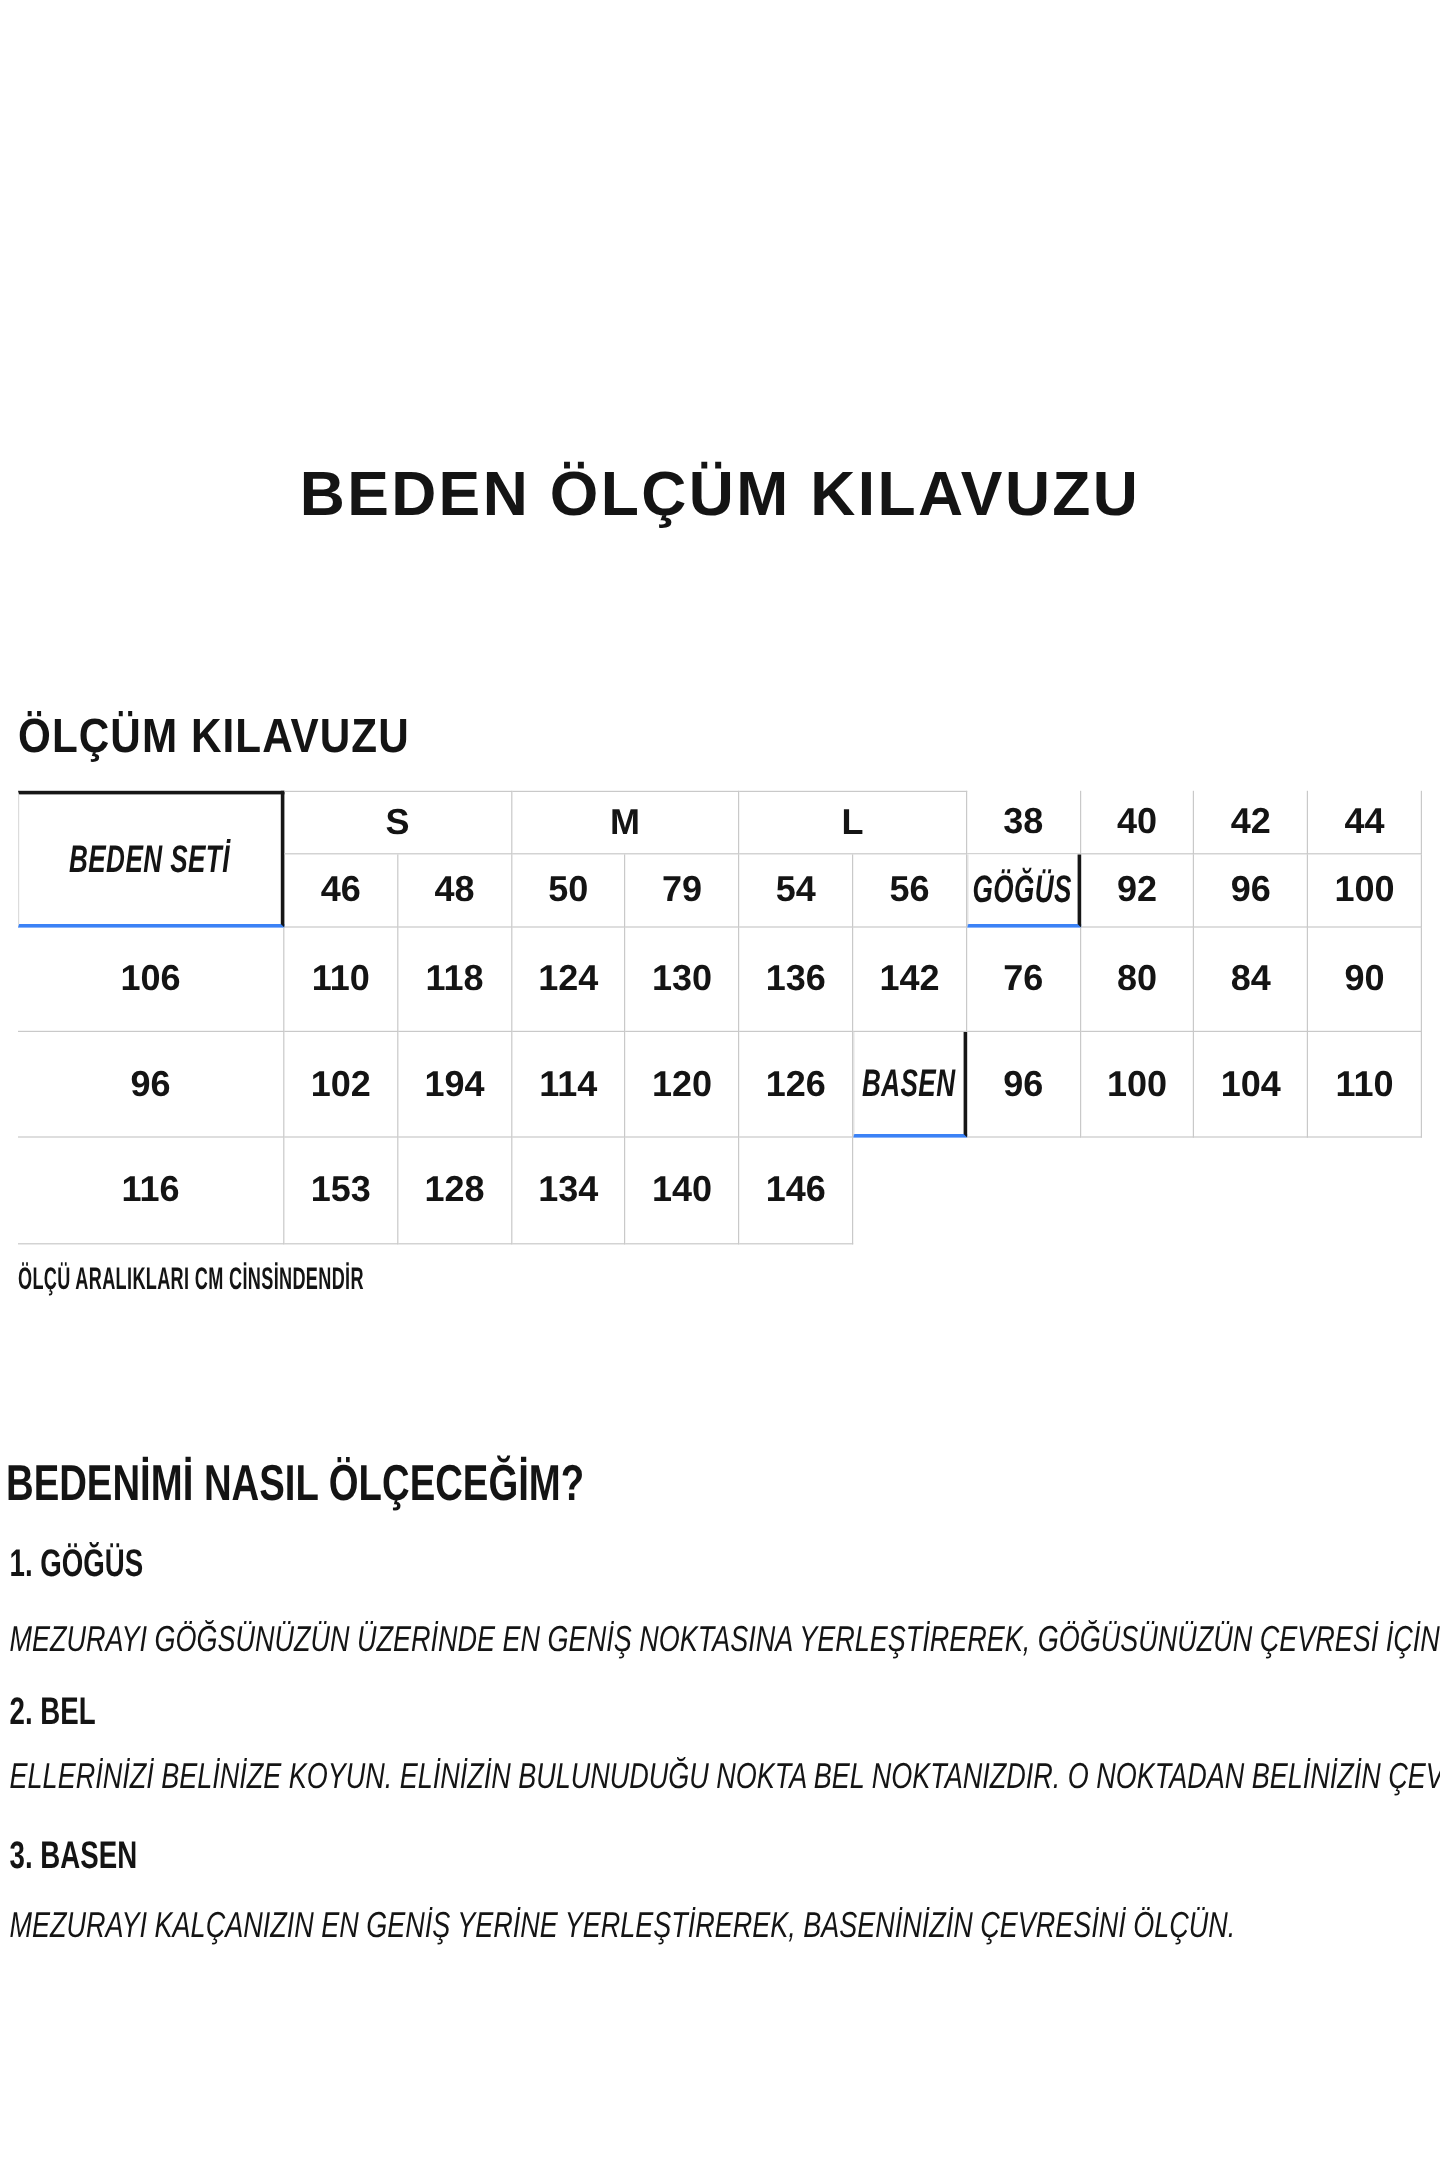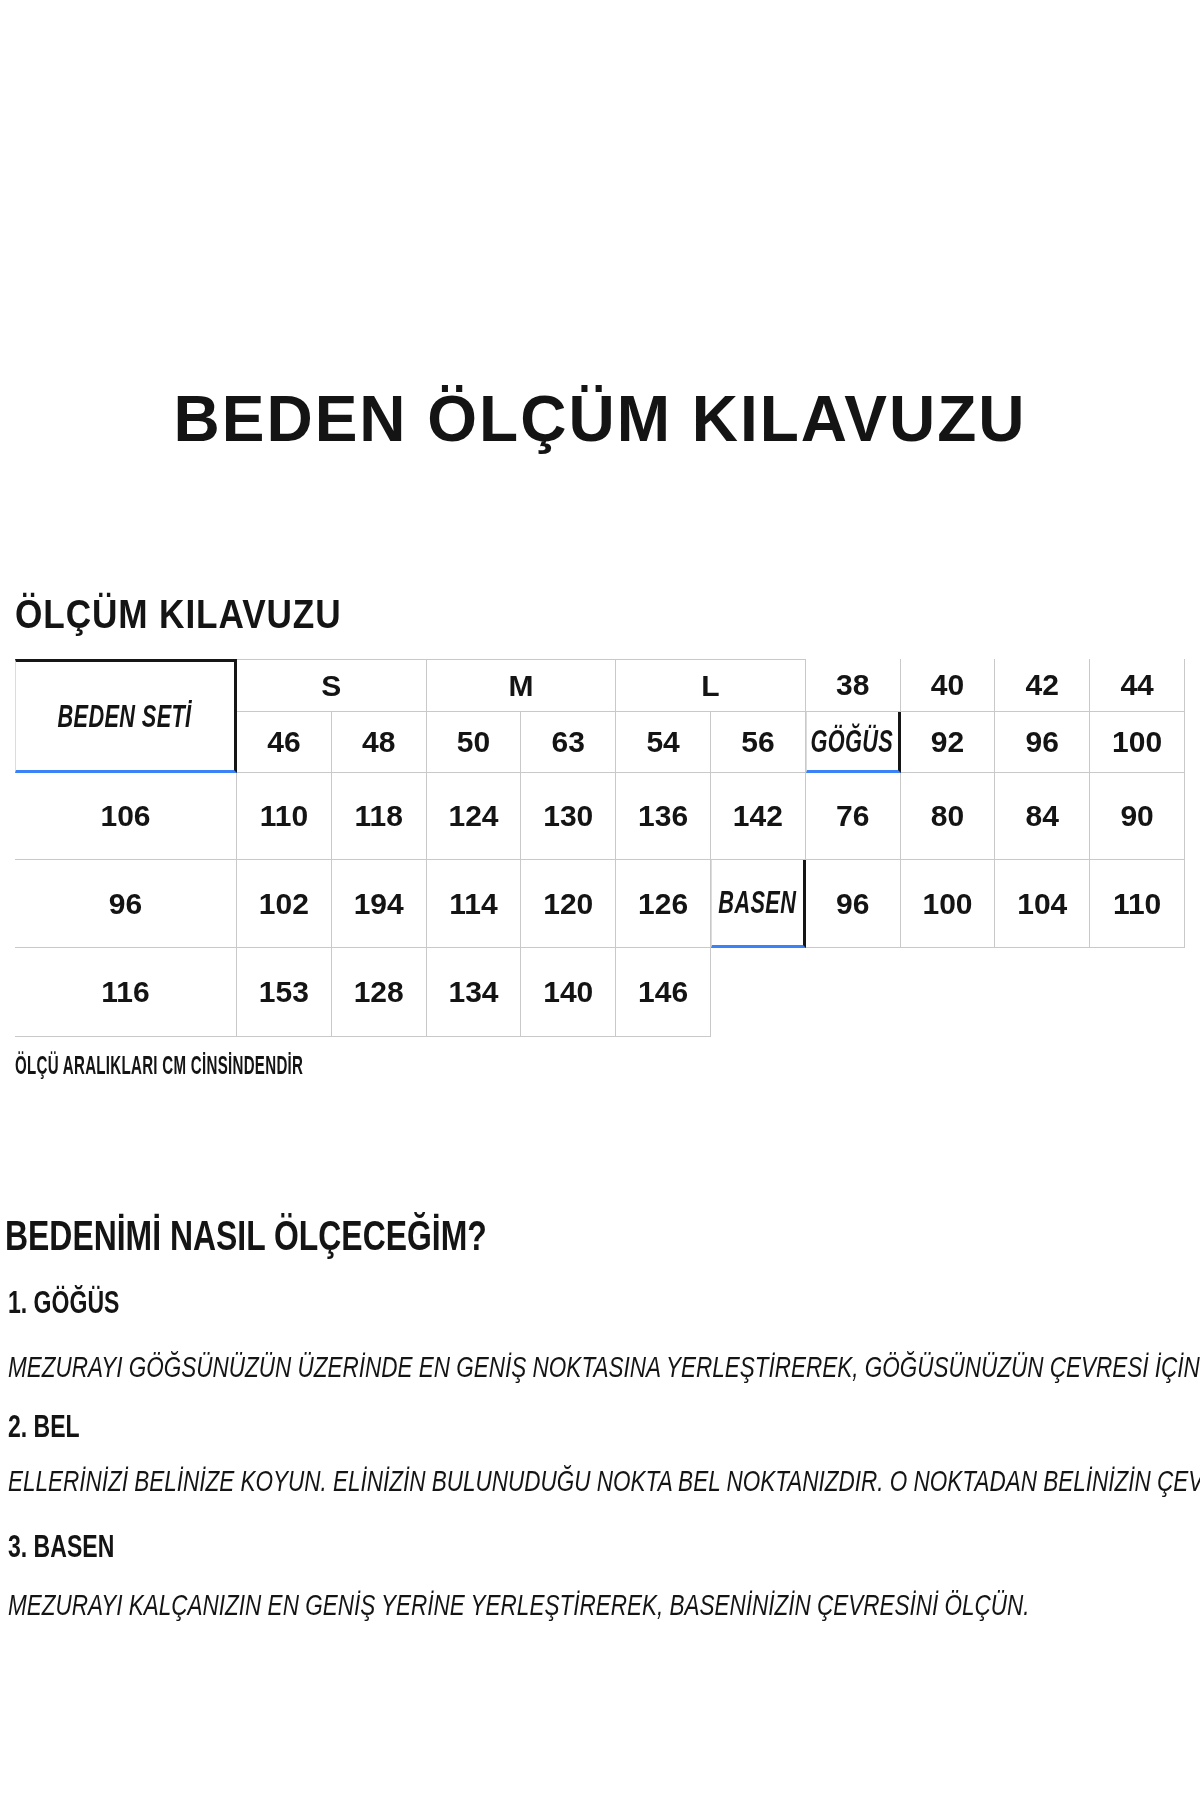--- a/index.html
+++ b/index.html
@@ -6,21 +6,21 @@
   body{
     width:1200px;height:1800px;position:relative;
     background:#ffffff;color:#141414;
     font-family:"Liberation Sans", sans-serif;
     overflow:hidden;
   }
 
   
   .page-title{
     position:absolute;top:382px;left:0;width:100%;
-    text-align:center;font-size:64px;font-weight:bold;
+    text-align:center;font-size:52px;font-weight:bold;
     letter-spacing:2px;
   }
   .guide-heading{
     position:absolute;left:15px;top:592px;
     font-size:40px;font-weight:bold;letter-spacing:1px;
     transform:scaleX(0.88);transform-origin:left top;white-space:nowrap;
   }
   .how-heading{
     position:absolute;left:5px;top:1212px;
     font-size:42px;font-weight:bold;
@@ -99,21 +99,21 @@
   <div class="cell data letter-cell" style="grid-column:span 2;">M</div>
   <div class="cell data letter-cell" style="grid-column:span 2;">L</div>
 
   <div class="cell data">38</div>
   <div class="cell data">40</div>
   <div class="cell data">42</div>
   <div class="cell data">44</div>
   <div class="cell data">46</div>
   <div class="cell data">48</div>
   <div class="cell data">50</div>
-  <div class="cell data">63</div>
+  <div class="cell data">79</div>
   <div class="cell data">54</div>
   <div class="cell data">56</div>
 
   <div class="cell label-cell">
     <span class="cond-label">GÖĞÜS</span>
   </div>
   <div class="cell data">92</div>
   <div class="cell data">96</div>
   <div class="cell data">100</div>
   <div class="cell data">106</div>

